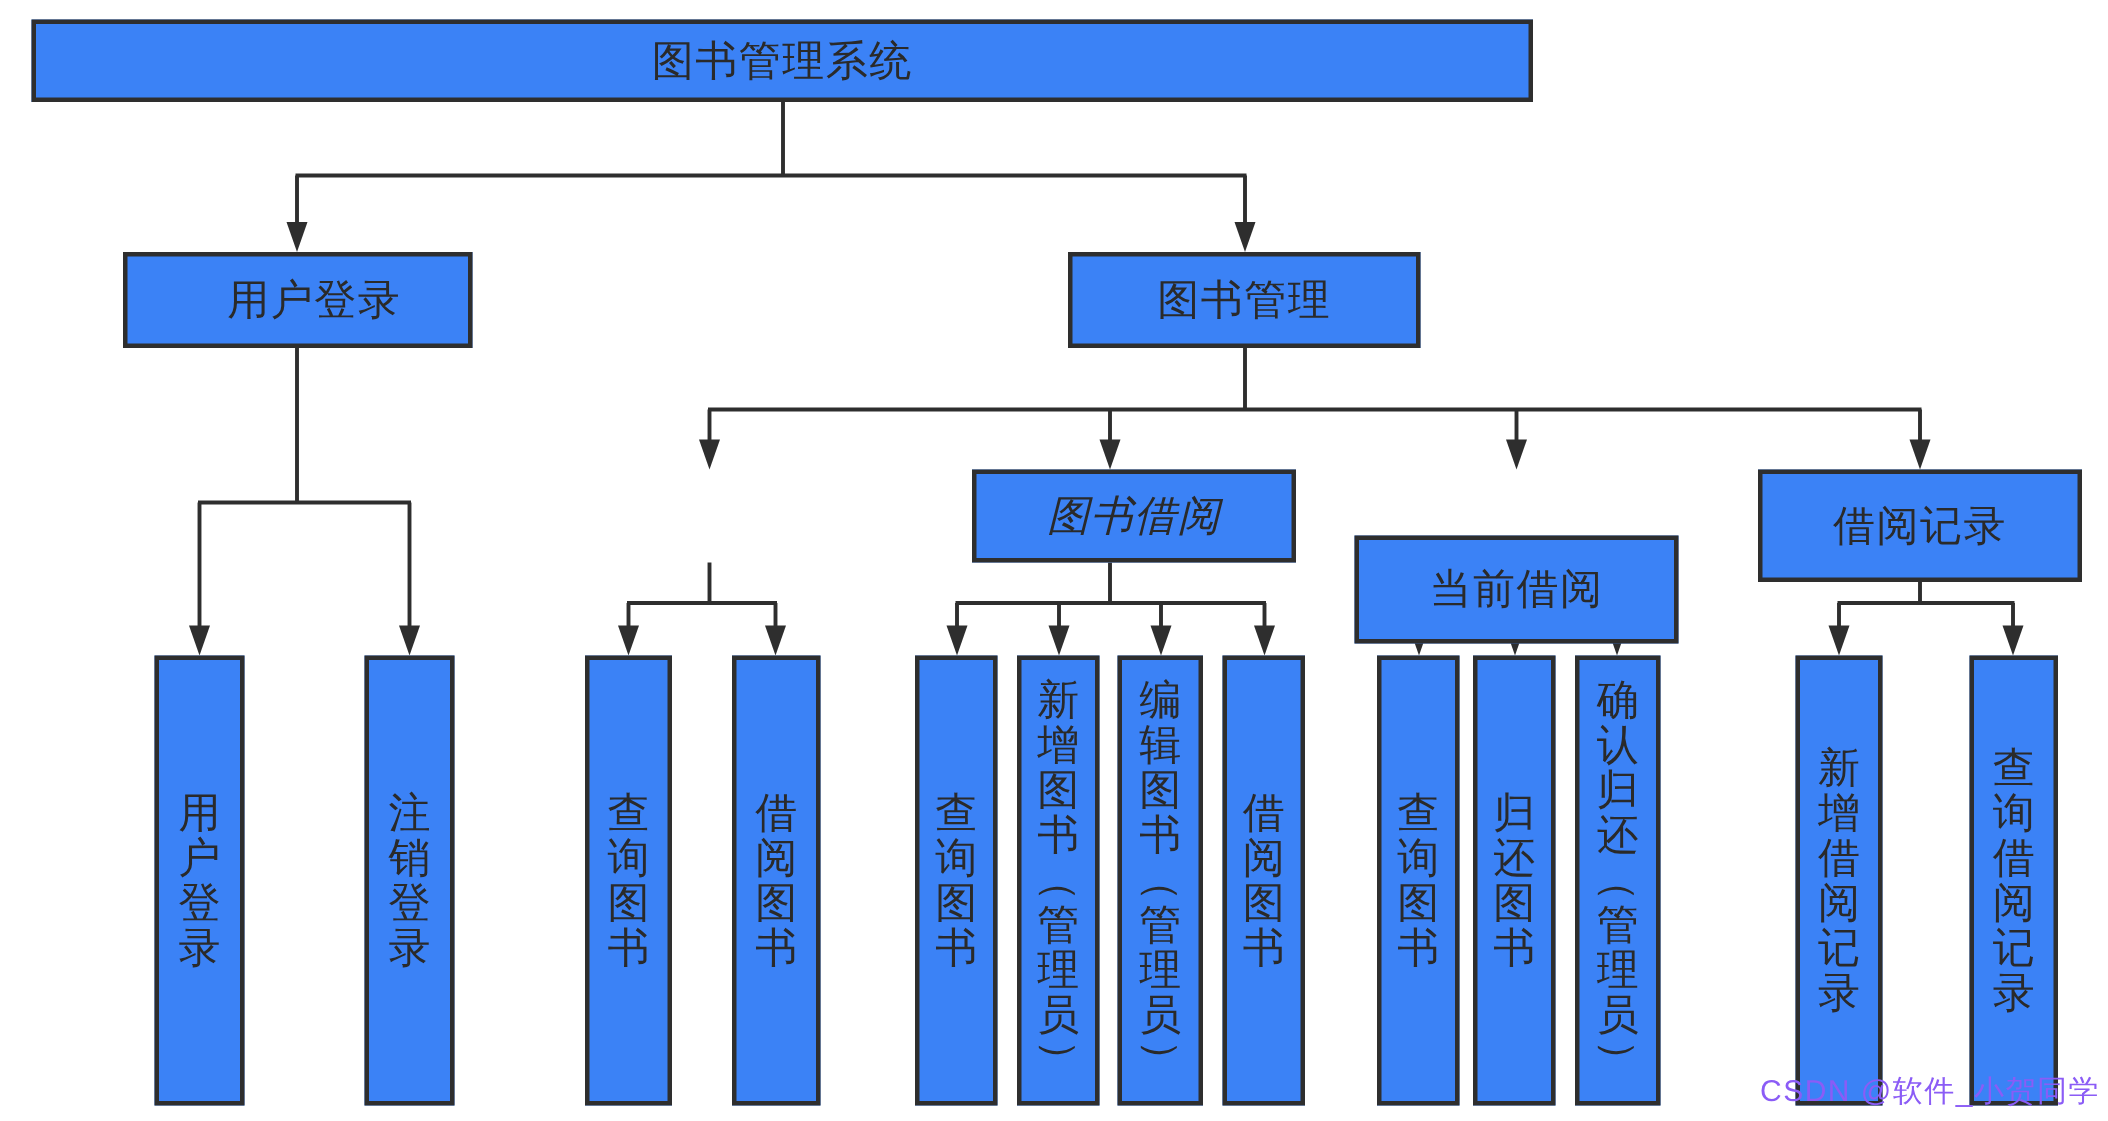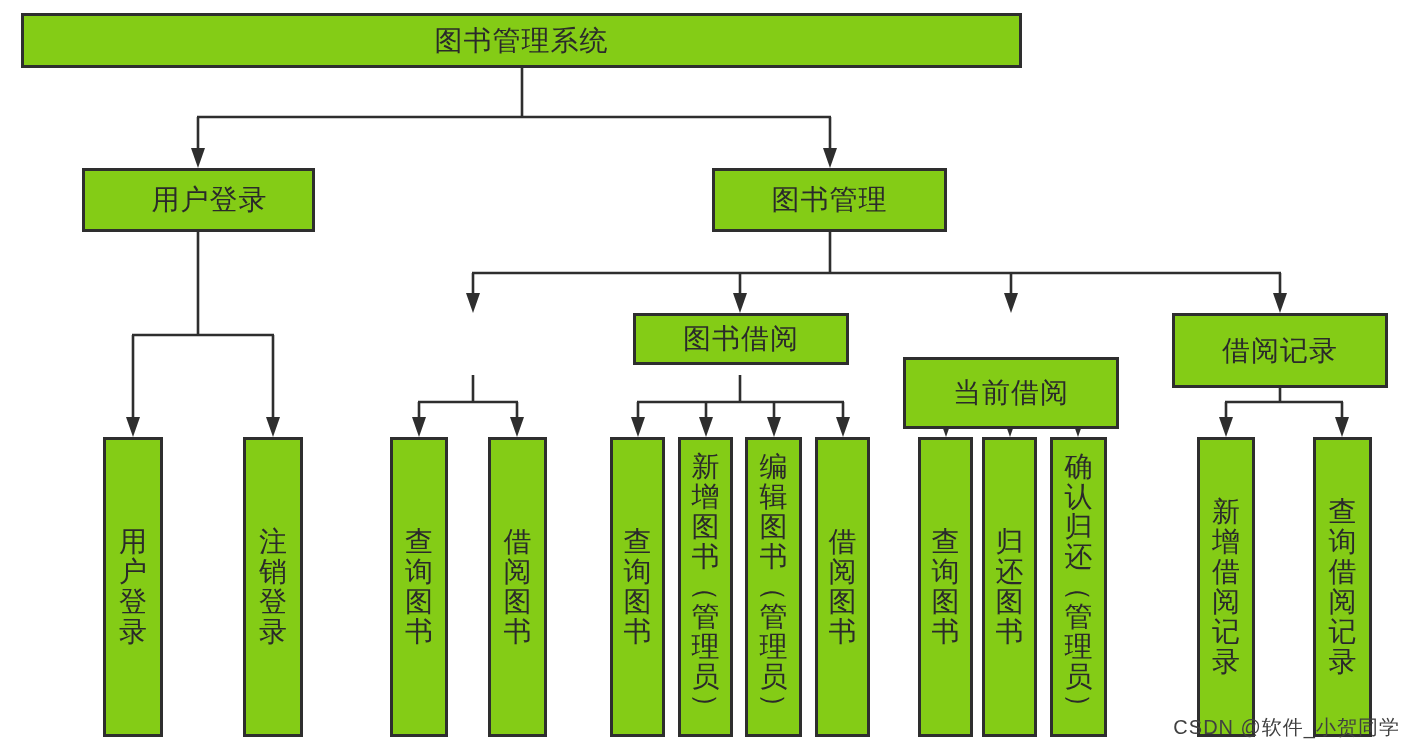--- a/index.html
+++ b/index.html
@@ -11,21 +11,21 @@
     font-family: "Liberation Sans", sans-serif;
     overflow: hidden;
   }
   .connectors { position: absolute; left: 0; top: 0; }
   .connectors line { stroke: #2e2e2e; stroke-width: 2.6; }
   .connectors polygon { fill: #2e2e2e; stroke: none; }
   .box {
     position: absolute;
     box-sizing: border-box;
     border: 3px solid #2e2e2e;
-    background: #84cc16;
+    background: #3b82f6;
     color: #2a2a2a;
   }
   .hbox {
     display: flex;
     align-items: center;
     justify-content: center;
     font-size: 28px;
     letter-spacing: 1px;
     white-space: nowrap;
   }
@@ -38,21 +38,21 @@
     justify-content: center;
     font-size: 28px;
   }
   .vchar { display: block; height: 30px; line-height: 30px; text-align: center; }
   .vchar.rot { transform: rotate(90deg); }
   .watermark {
     position: absolute;
     right: 5px;
     bottom: 6px;
     font-size: 20px;
-    color: #404040;
+    color: #8b5cf6;
     letter-spacing: 1px;
     white-space: nowrap;
     z-index: 5;
   }
 </style>
 </head>
 <body>
 
 <div class="canvas">
 
@@ -116,21 +116,21 @@
     <polygon points="1219,417 1233,417 1226,437"></polygon>
     <line x1="1342" y1="402" x2="1342" y2="418"></line>
     <polygon points="1335,417 1349,417 1342,437"></polygon>
   </svg>
 
   <div class="box hbox" style="left:21px; top:13px; width:1001px; height:55px;">图书管理系统</div>
 
   <div class="box hbox" style="left:82px; top:168px; width:233px; height:64px;padding-left:22px;">用户登录</div>
   <div class="box hbox" style="left:712px; top:168px; width:235px; height:64px;">图书管理</div>
 
-  <div class="box hbox" style="left:633px; top:313px; width:216px; height:52px;">图书借阅</div>
+  <div class="box hbox" style="left:648px; top:313px; width:216px; height:62px;font-style:italic;">图书借阅</div>
   <div class="box hbox" style="left:903px; top:313px; width:216px; height:72px;margin-top:44px;">当前借阅</div>
   <div class="box hbox" style="left:1172px; top:313px; width:216px; height:75px;">借阅记录</div>
 
   <div class="box leaf" style="left:103px; width:60px;">
       <span class="vchar">用</span>
       <span class="vchar">户</span>
       <span class="vchar">登</span>
       <span class="vchar">录</span>
     </div>
   <div class="box leaf" style="left:243px; width:60px;">

